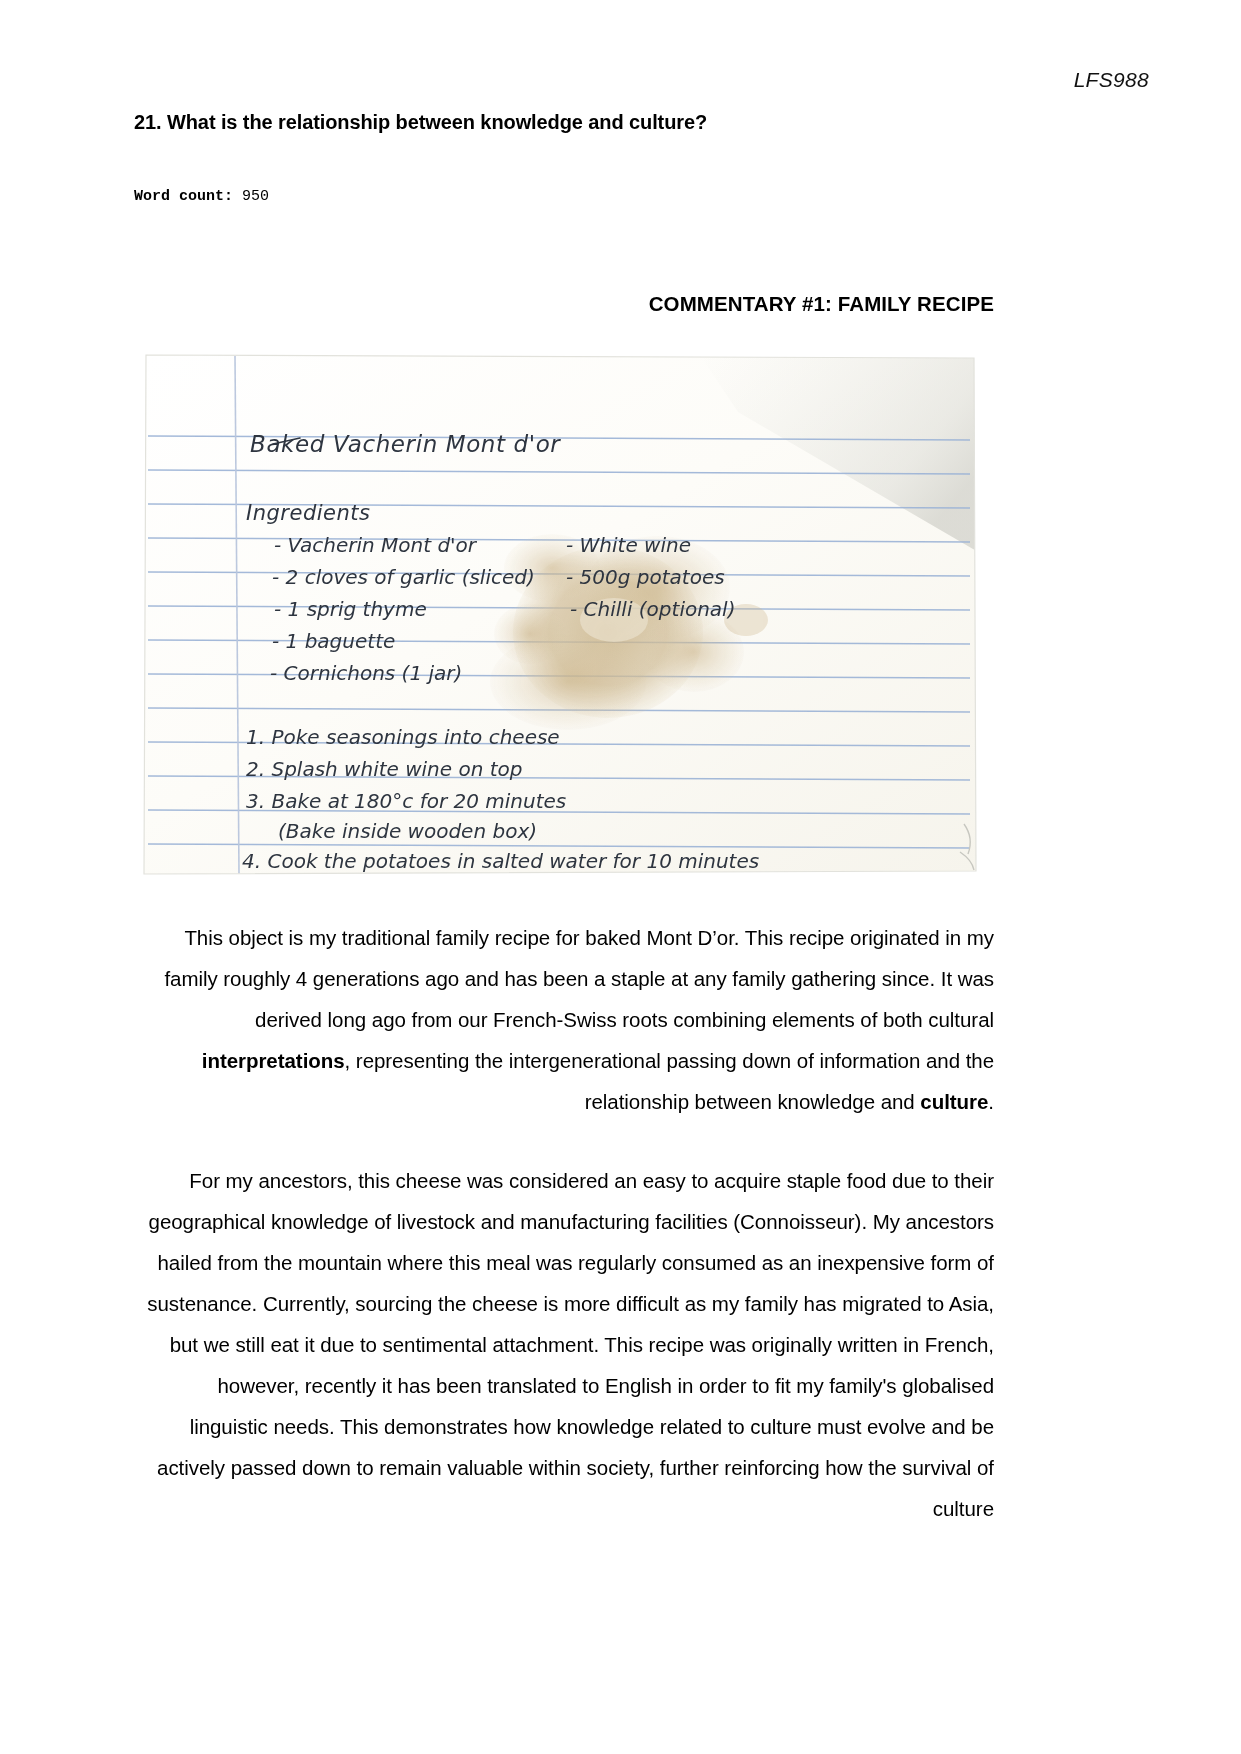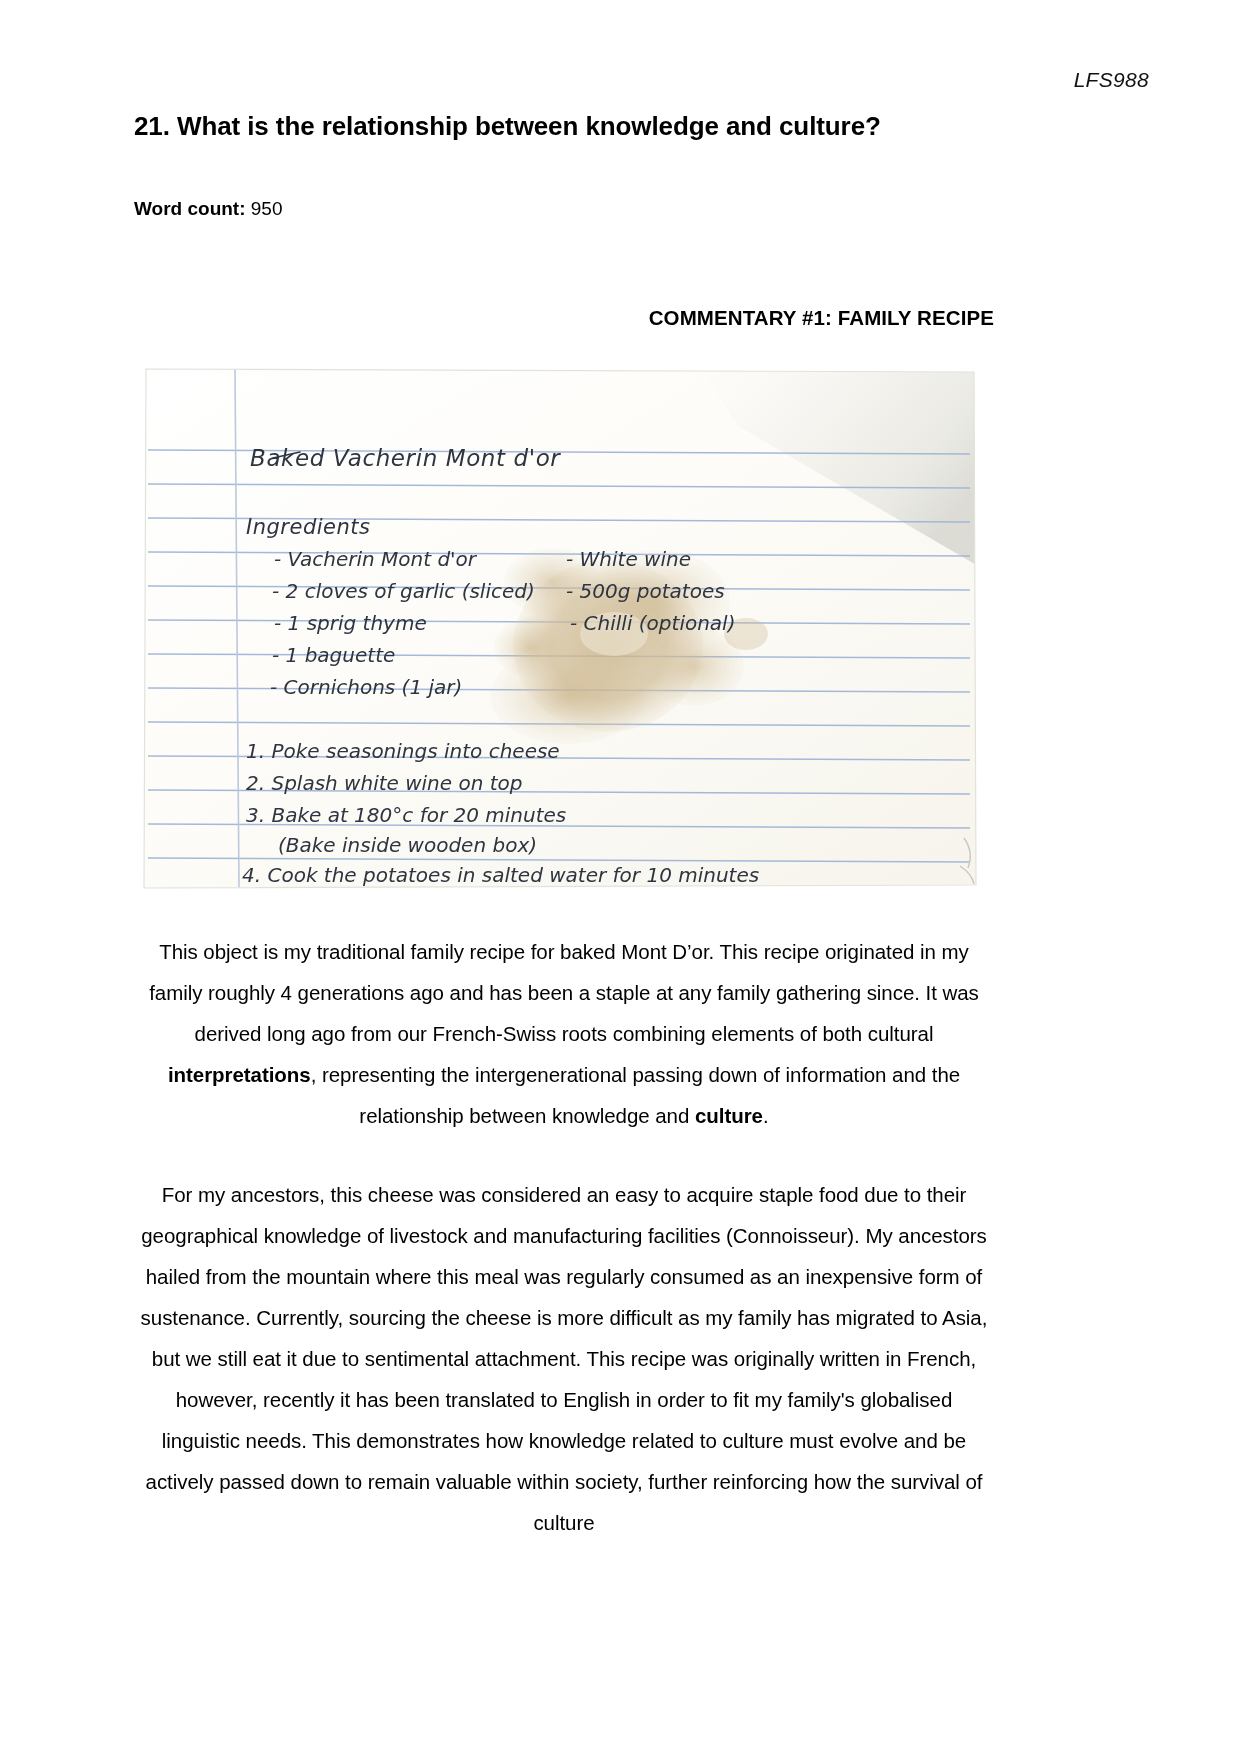--- a/index.html
+++ b/index.html
@@ -30,30 +30,31 @@
     letter-spacing: 0.3px;
     color: #111;
   }
   .content {
     position: absolute;
     left: 134px;
     top: 108px;
     width: 860px;
   }
   .q-title {
-    font-size: 26px;
+    font-size: 20px;
     font-weight: bold;
     line-height: 1.45;
     margin: 0 0 49px 0;
     letter-spacing: -0.1px;
   }
   .wordcount {
-    font-size: 19px;
+    font-size: 15px;
     line-height: 1.45;
     margin: 0 0 84px 0;
+    font-family: Liberation Mono, monospace;
   }
   .wordcount .lbl { font-weight: bold; }
   .commentary-heading {
     font-size: 20.5px;
     font-weight: bold;
     letter-spacing: 0.1px;
     margin: 0 0 36px 0;
     text-align: right;
   }
 
@@ -66,21 +67,21 @@
     background: #fdfdfb;
     overflow: hidden;
   }
   .recipe-svg { display: block; width: 840px; height: 525px; }
 
   
   .para {
     font-size: 20.5px;
     line-height: 2.0;
     margin: 0 0 38px 0;
-    text-align: center;
+    text-align: right;
     letter-spacing: -0.05px;
   }
   .para b { font-weight: bold; }
 </style>
 </head>
 <body>
 
 <div class="page">
 
   <div class="header-code">LFS988</div>

